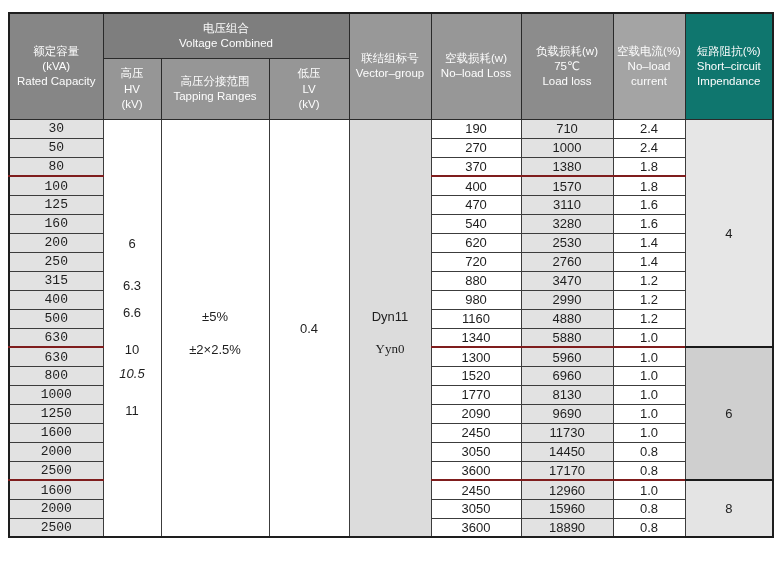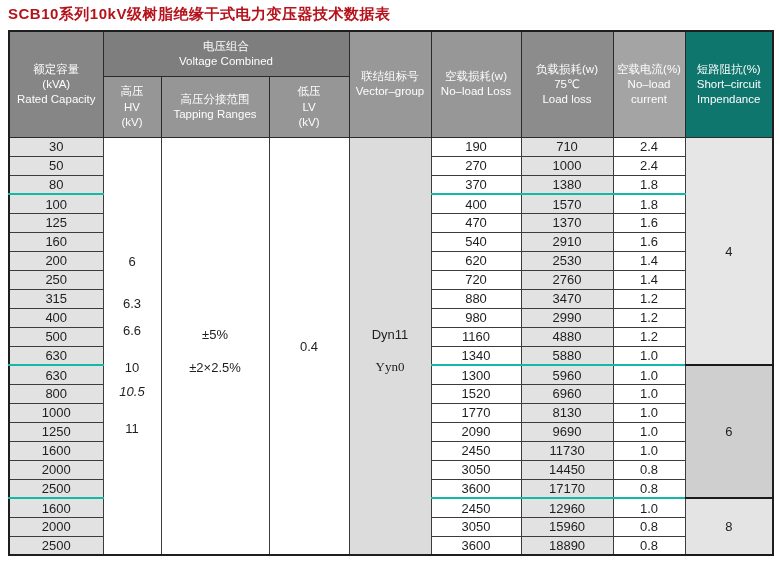--- a/index.html
+++ b/index.html
@@ -30,43 +30,42 @@
   .h-noload{background:#979797;}
   .h-loadloss{background:#8c8c8c;margin-left:32px;}
   .h-current{background:#a4a4a4;text-align:center;}
   .h-imp{background:#0f766e;}
 
   
   tbody td{
     height:19px;text-align:center;vertical-align:middle;
     font-size:13px;color:#1e1e1e;padding:0;
   }
-  .c-cap{background:#e2e2e2;}
+  .c-cap{background:#e2e2e2;font-family:Liberation Mono, monospace;}
   .c-white{background:#ffffff;}
   .c-loadloss{background:#e2e2e2;}
   .c-vector{background:#dcdcdc;}
   .imp-0{background:#e6e6e6;}
   .imp-1{background:#cfcfcf;}
   .imp-2{background:#e4e4e4;}
   .imp{border-bottom:2px solid #1a1a1a;font-size:13px;}
 
-  tr.group-end > td{border-bottom:2px solid #14b8a6;}
+  tr.group-end > td{border-bottom:2px solid #7f1d1d;}
 
   
   .merged-box{position:relative;width:100%;height:100%;}
   .merged-box span{
     position:absolute;left:0;right:0;text-align:center;
     transform:translateY(-50%);font-size:13px;color:#1e1e1e;
   }
 </style>
 </head>
 <body>
 
 <div class="page">
-  <div class="title-zh">SCB10系列10kV级树脂绝缘干式电力变压器技术数据表</div>
 
   <table class="spec">
     <colgroup>
       <col style="width:94px">
         <col style="width:58px">
         <col style="width:108px">
       <col style="width:80px">
         <col style="width:82px">
         <col style="width:90px">
       <col style="width:92px">
@@ -150,27 +149,27 @@
         </tr>
         <tr>
           <td class="c-cap">100</td>
           <td class="c-white">400</td>
           <td class="c-loadloss">1570</td>
           <td class="c-white">1.8</td>
         </tr>
         <tr>
           <td class="c-cap">125</td>
           <td class="c-white">470</td>
-          <td class="c-loadloss">1370</td>
+          <td class="c-loadloss">3110</td>
           <td class="c-white">1.6</td>
         </tr>
         <tr>
           <td class="c-cap">160</td>
           <td class="c-white">540</td>
-          <td class="c-loadloss">2910</td>
+          <td class="c-loadloss">3280</td>
           <td class="c-white">1.6</td>
         </tr>
         <tr>
           <td class="c-cap">200</td>
           <td class="c-white">620</td>
           <td class="c-loadloss">2530</td>
           <td class="c-white">1.4</td>
         </tr>
         <tr>
           <td class="c-cap">250</td>

